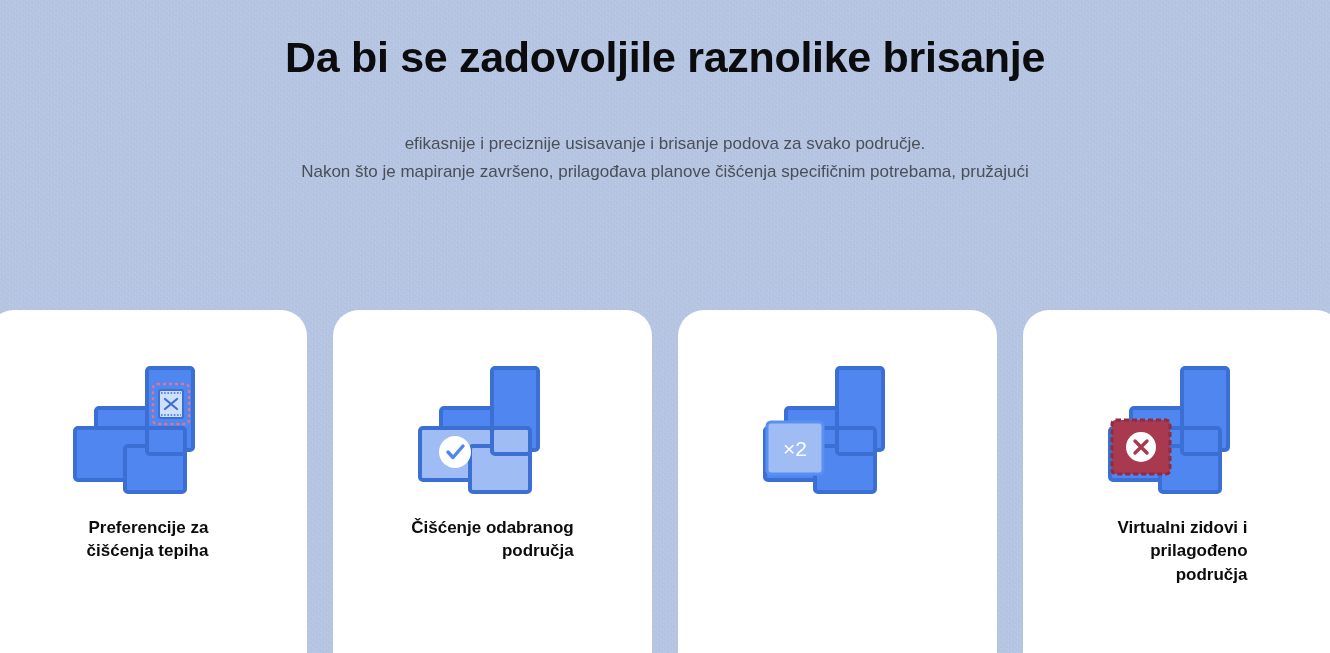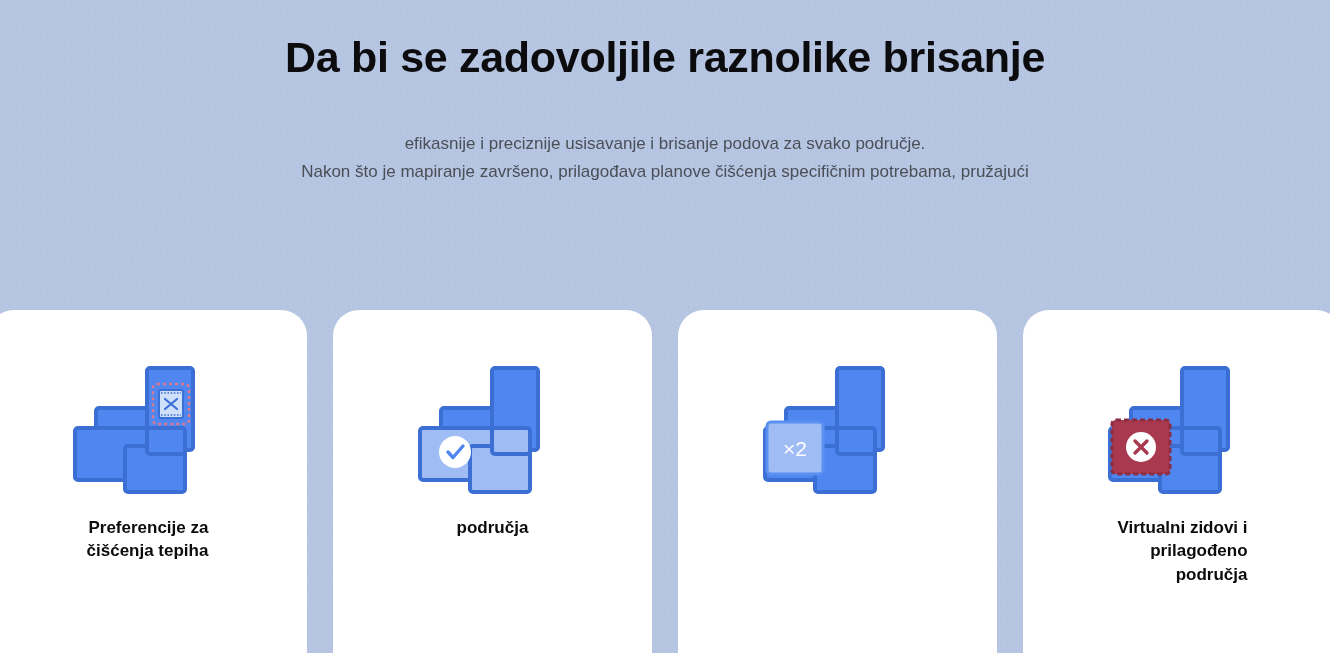--- a/index.html
+++ b/index.html
@@ -140,20 +140,21 @@
           <rect x="12" y="66" width="72" height="52" rx="3" fill="#9fbcf5"></rect>
           <rect x="62" y="84" width="60" height="46" rx="3" fill="#9fbcf5"></rect>
           <rect x="84" y="66" width="38" height="26" rx="3" fill="#9fbcf5"></rect>
         </g>
         <g>
           <circle cx="47" cy="90" r="16" fill="#ffffff"></circle>
           <path d="M40 90 l5 5.5 l10 -11.5" fill="none" stroke="#4f86f0" stroke-width="3.4" stroke-linecap="round" stroke-linejoin="round"></path>
         </g>
       </svg>
       <div class="card-label">
+        <span class="line">Čišćenje odabranog</span>
         <span class="line">područja</span>
       </div>
     </div>
 
     <div class="card">
       <svg class="card-icon" viewBox="0 0 170 140">
         <g stroke="#3b6fd4" stroke-width="4" stroke-linejoin="round">
           <rect x="33" y="46" width="67" height="52" rx="3" fill="#4f86f0"></rect>
           <rect x="84" y="6" width="46" height="82" rx="3" fill="#4f86f0"></rect>
           <rect x="12" y="66" width="72" height="52" rx="3" fill="#4f86f0"></rect>

